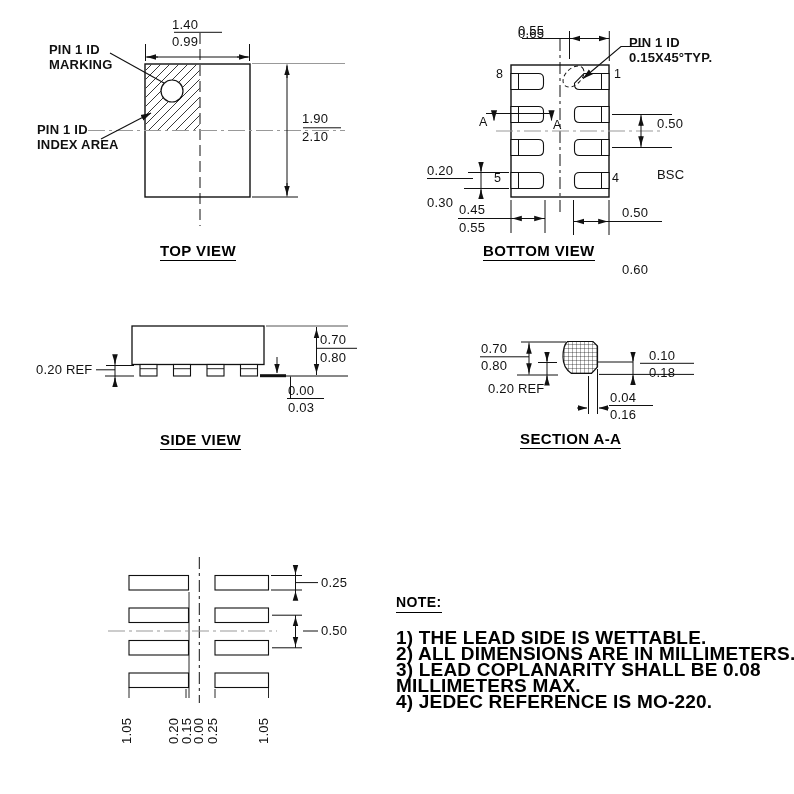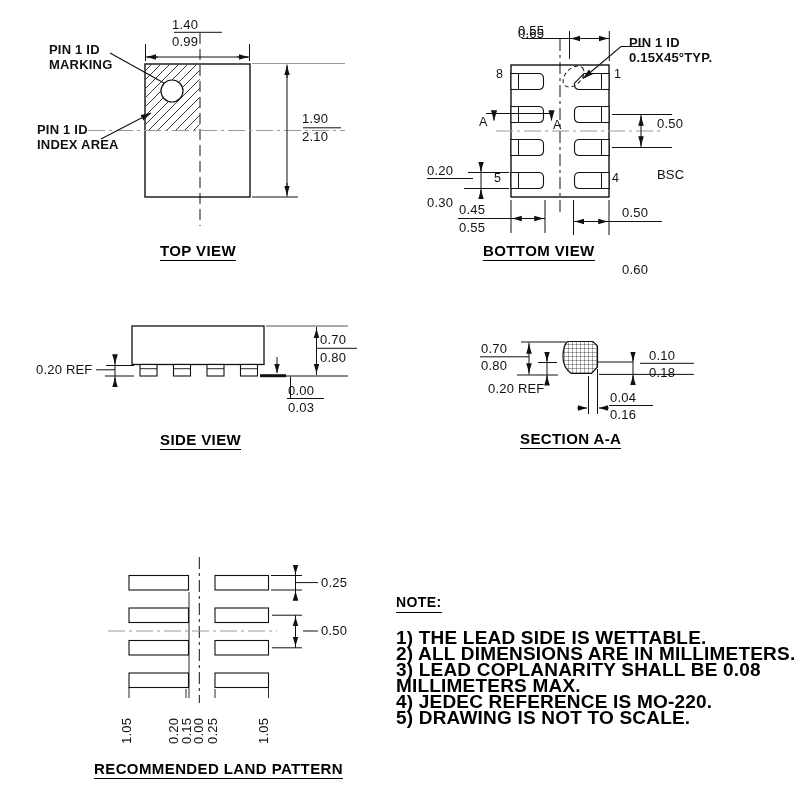--- a/index.html
+++ b/index.html
@@ -268,23 +268,21 @@
   <div class="title" style="left:520px;top:431px;">SECTION A-A</div>
 
   <div class="lbl" style="left:321px;top:576px;">0.25</div>
   <div class="lbl" style="left:321px;top:624px;">0.50</div>
   <div class="lbl vert" style="left:120px;top:744px;">1.05</div>
   <div class="lbl vert" style="left:167px;top:744px;">0.20</div>
   <div class="lbl vert" style="left:179.5px;top:744px;">0.15</div>
   <div class="lbl vert" style="left:191.5px;top:744px;">0.00</div>
   <div class="lbl vert" style="left:206px;top:744px;">0.25</div>
   <div class="lbl vert" style="left:257px;top:744px;">1.05</div>
-  <div class="title" style="left:94px;top:761px;">RECOMMENDED LAND PATTERN</div>
 
   <div class="title" style="left:396px;top:595px;font-size:14px;">NOTE:</div>
   <div class="note-line" style="left:396px;top:631px;">1) THE LEAD SIDE IS WETTABLE.</div>
   <div class="note-line" style="left:396px;top:647px;">2) ALL DIMENSIONS ARE IN MILLIMETERS.</div>
   <div class="note-line" style="left:396px;top:663px;">3) LEAD COPLANARITY SHALL BE 0.08</div>
   <div class="note-line" style="left:396px;top:679px;">MILLIMETERS MAX.</div>
   <div class="note-line" style="left:396px;top:695px;">4) JEDEC REFERENCE IS MO-220.</div>
-  <div class="note-line" style="left:396px;top:711px;">5) DRAWING IS NOT TO SCALE.</div>
 
 </div>
 
 </body></html>

